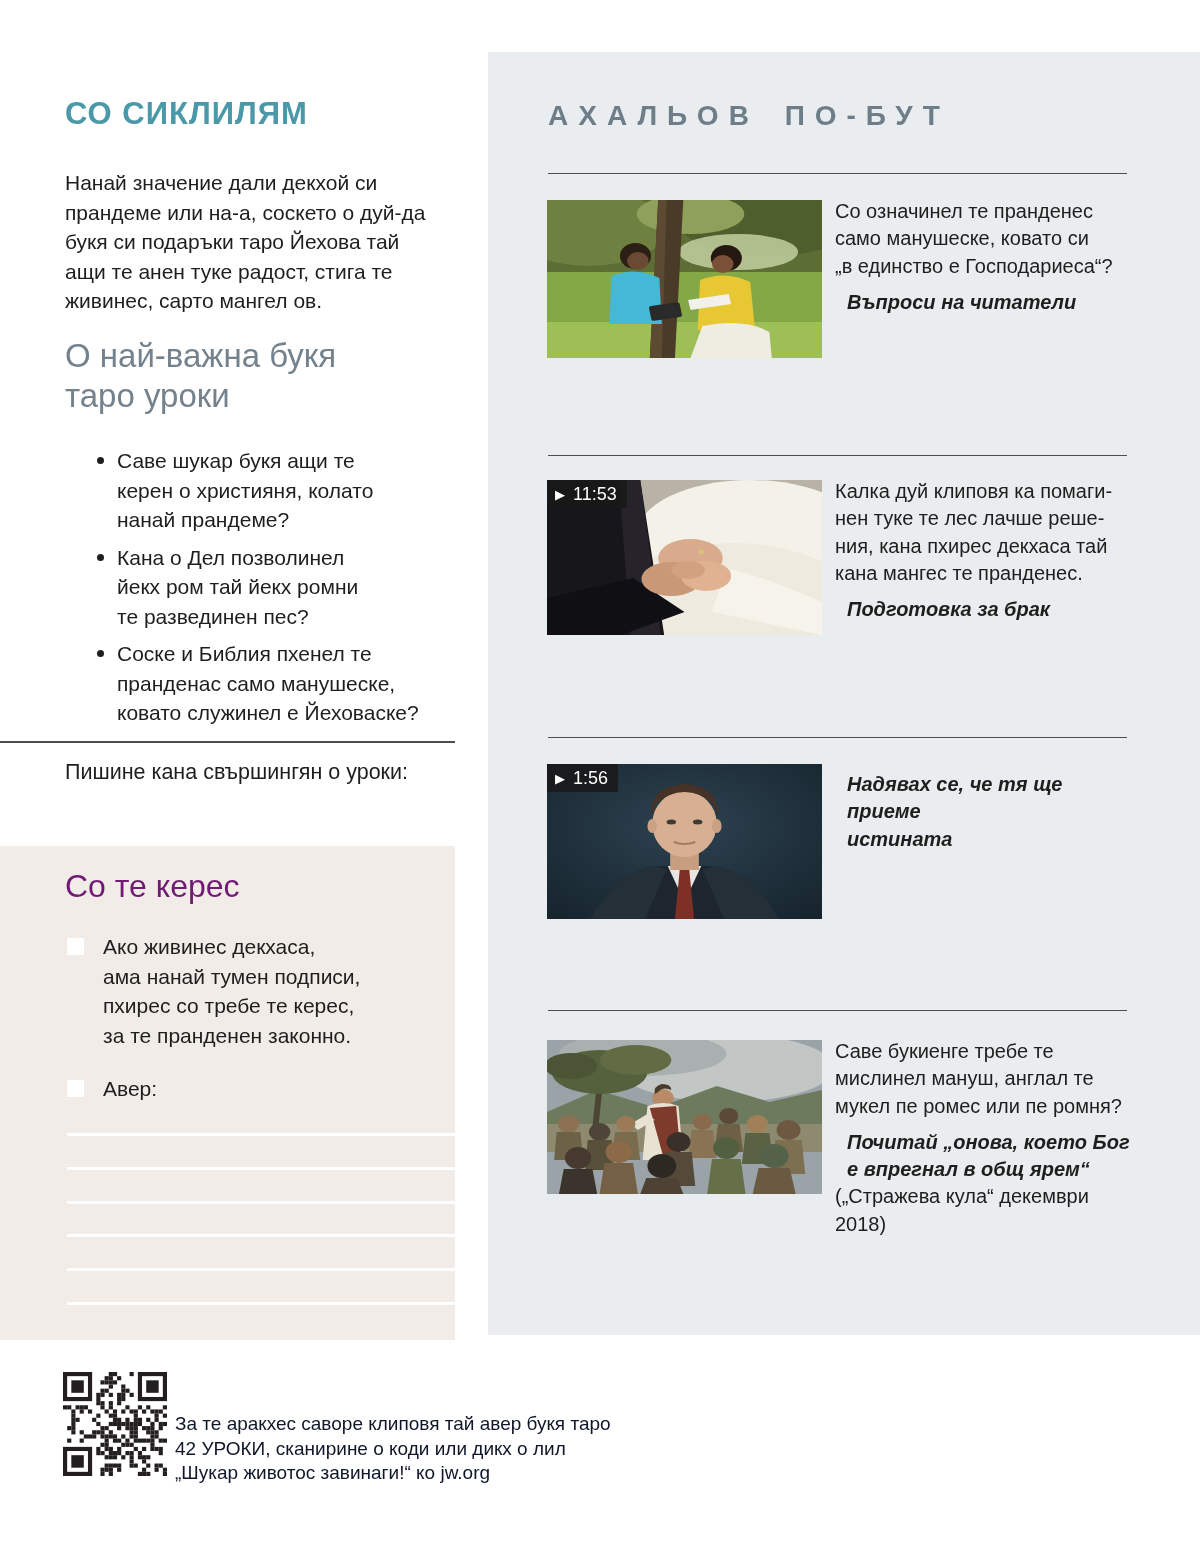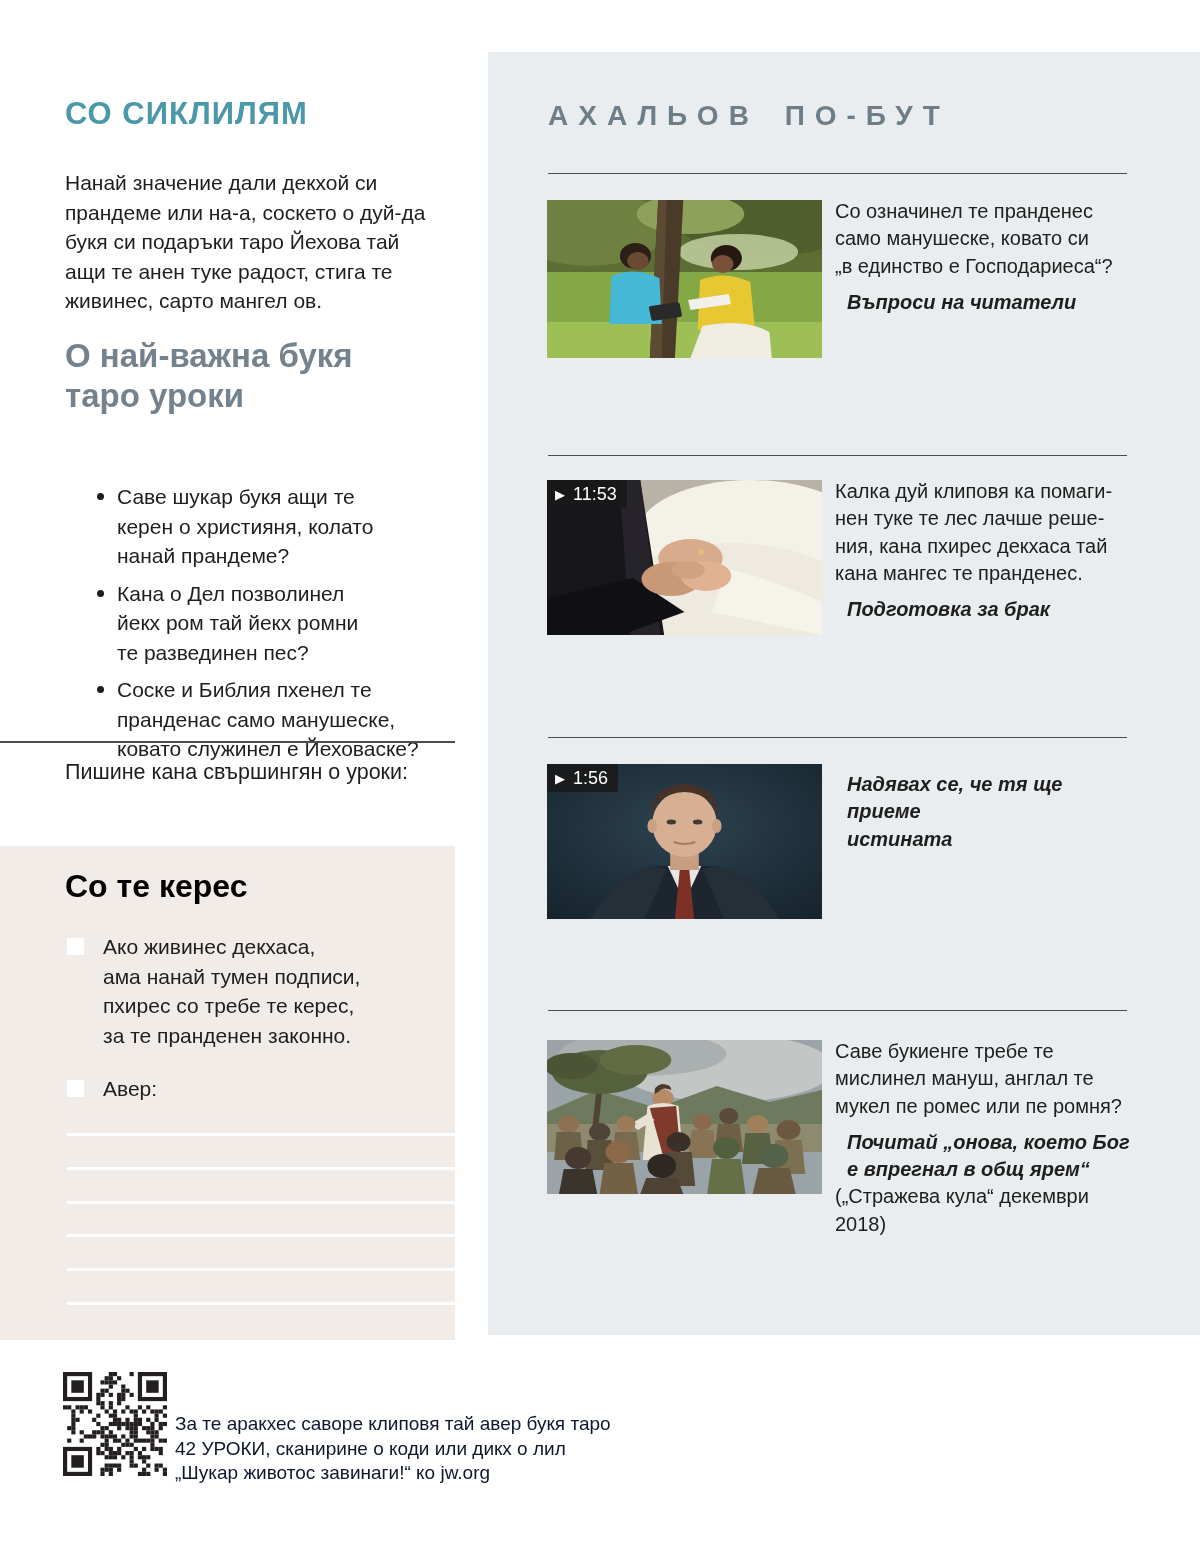--- a/index.html
+++ b/index.html
@@ -18,24 +18,24 @@
   .h1-teal {
     left:65px; top:96px; width:400px;
     font-size:31px; font-weight:bold; letter-spacing:1px; color:#4b98a9;
   }
   .intro {
     left:65px; top:168px; width:400px;
     font-size:21px; line-height:29.5px;
   }
   .h2-slate {
     left:65px; top:336px; width:400px;
-    font-size:33px; line-height:40px; font-weight:bold; color:#74828d;
+    font-size:33px; line-height:40px; font-weight:normal; color:#74828d;
   }
   .bullets {
-    left:97px; top:446px; width:360px; list-style:none;margin-top:36px;
+    left:97px; top:446px; width:360px; list-style:none;
   }
   .bullets li {
     position:relative; padding-left:20px; margin-bottom:8px;
     font-size:21px; line-height:29.5px;
   }
   .bullets li .dot {
     position:absolute; left:0; top:11px; width:7px; height:7px;
     border-radius:50%; background:#1e1e1c;
   }
   .left-divider {
@@ -44,21 +44,21 @@
   }
   .prompt {
     left:65px; top:760px; width:420px; font-size:21.5px;
   }
 
   
   .todo-box {
     left:0; top:846px; width:455px; height:494px; background:#f2ece8;
   }
   .todo-heading {
-    left:65px; top:22px; font-size:32px; font-weight:bold; color:#000000;
+    left:65px; top:22px; font-size:32px; font-weight:normal; color:#701a75;
   }
   .todo-check {
     width:17px; height:17px; background:#ffffff;
   }
   .todo-text {
     font-size:21px; line-height:29.5px;
   }
   .write-line {
     left:67px; width:388px; height:3px; background:#ffffff;
   }

